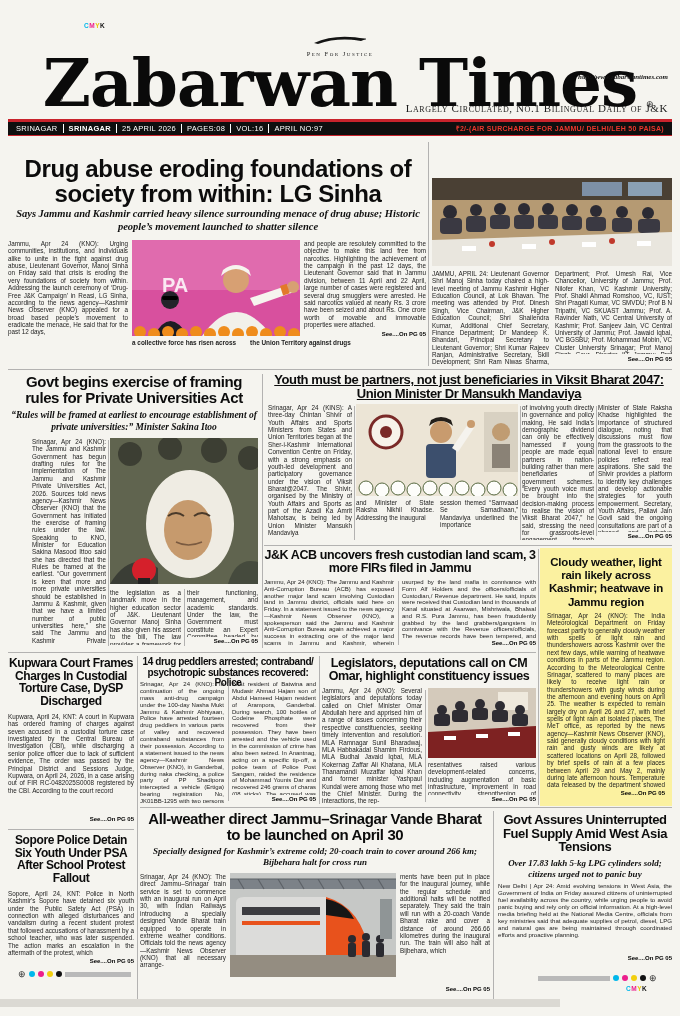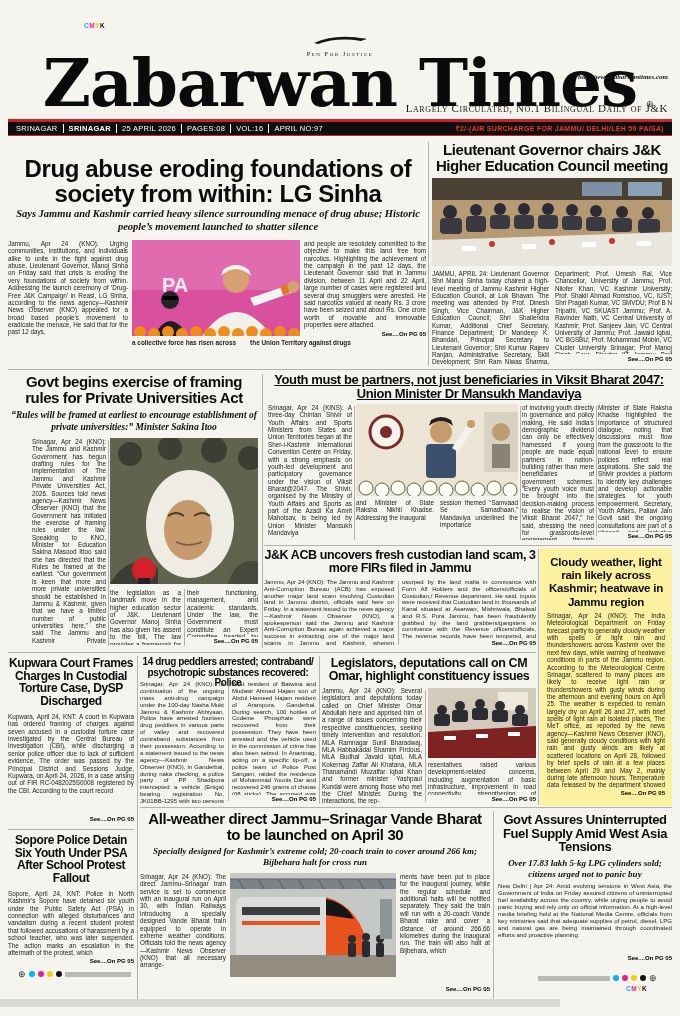--- a/index.html
+++ b/index.html
@@ -116,21 +116,20 @@
       </g>
     </svg>
   </div>
   <div class="bt" style="left:304px;top:240px;width:122px;height:90px;">and people are resolutely committed to the objective to make this land free from narcotics. Highlighting the achievement of the campaign in the past 12 days, the Lieutenant Governor said that in Jammu division, between 11 April and 22 April, large number of cases were registered and several drug smugglers were arrested. He said narcotics valued at nearly Rs. 3 crore have been seized and about Rs. One crore worth of movable and immovable properties were attached.</div>
   <div class="more" style="left:304px;top:331px;width:122px;">See....On PG 05</div>
   <div class="cap" style="left:132px;top:339px;width:296px;display:flex;gap:14px;">
     <span>a collective force has risen across</span>
     <span>the Union Territory against drugs</span>
   </div>
 
-  <div class="hl" style="left:432px;top:142px;width:240px;font-size:15px;">Lieutenant Governor chairs J&amp;K Higher Education Council meeting</div>
   <div class="ph" style="left:432px;top:178px;width:240px;height:88px;">
     <svg viewBox="0 0 240 88" preserveAspectRatio="none">
       <rect width="240" height="88" fill="#b59a73"></rect>
       <rect x="0" y="0" width="240" height="22" fill="#4a4034"></rect>
       <rect x="150" y="4" width="40" height="14" fill="#7d90a6"></rect>
       <rect x="196" y="4" width="34" height="14" fill="#8aa0b4"></rect>
       <g fill="#2c2b33">
         <circle cx="18" cy="34" r="7"></circle>
           <circle cx="44" cy="32" r="6"></circle>
           <circle cx="68" cy="31" r="6"></circle>

